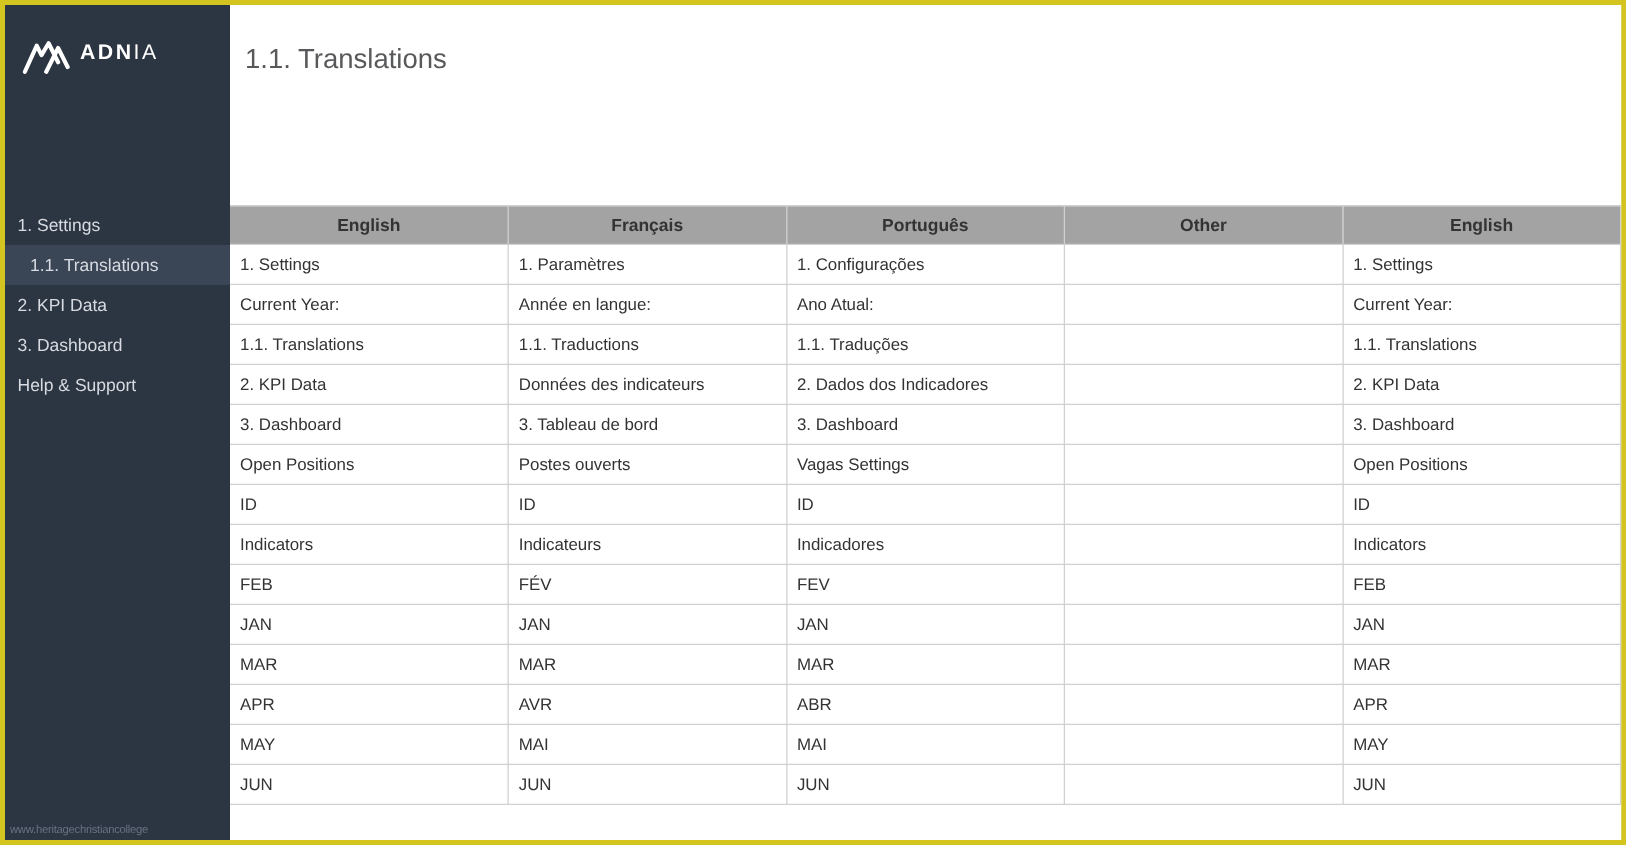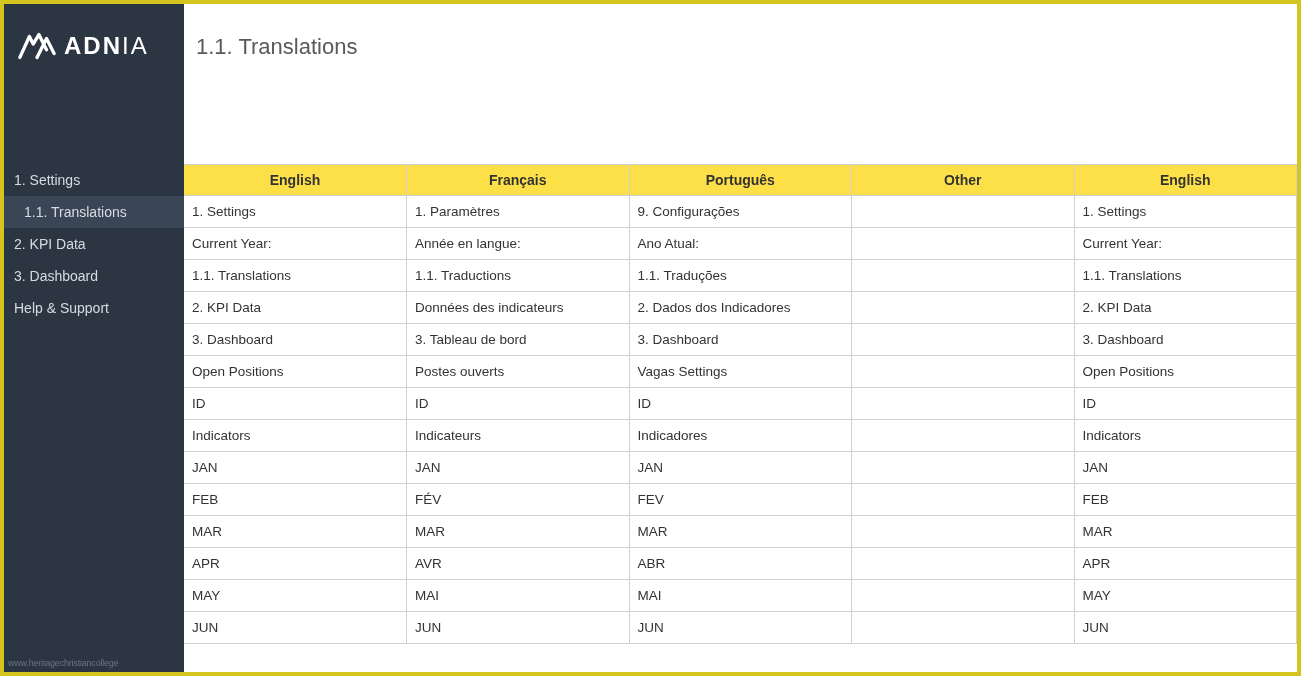--- a/index.html
+++ b/index.html
@@ -34,21 +34,21 @@
       padding: 28px 14px;
       gap: 8px;
     }
     .logo-icon {
       width: 38px;
       height: 28px;
       display: flex;
       align-items: center;
     }
     .logo-text {
-      font-size: 24px;
+      font-size: 17px;
       font-weight: 300;
       letter-spacing: 2px;
       color: #fff;
     }
     .logo-text .bold {
       font-weight: 700;
     }
     .nav {
       display: flex;
       flex-direction: column;
@@ -95,21 +95,21 @@
       width: 100%;
       border-collapse: collapse;
       table-layout: fixed;
     }
     th {
       border: 1px solid #d0d0d0;
       padding: 7px 10px;
       font-size: 14px;
       font-weight: 700;
       text-align: center;
-      background: #fde047;
+      background: #a3a3a3;
       color: #333;
     }
     td {
       border: 1px solid #d0d0d0;
       padding: 7px 8px;
       font-size: 13.5px;
       color: #333;
       background: #fff;
       height: 32px;
     }
@@ -151,21 +151,21 @@
               <th>Français</th>
               <th>Português</th>
               <th>Other</th>
               <th>English</th>
             </tr>
           </thead>
         <tbody id="table-body">
             <tr>
               <td>1. Settings</td>
               <td>1. Paramètres</td>
-              <td>9. Configurações</td>
+              <td>1. Configurações</td>
               <td></td>
               <td>1. Settings</td>
             </tr>
             <tr>
               <td>Current Year:</td>
               <td>Année en langue:</td>
               <td>Ano Atual:</td>
               <td></td>
               <td>Current Year:</td>
             </tr>
@@ -205,32 +205,32 @@
               <td>ID</td>
             </tr>
             <tr>
               <td>Indicators</td>
               <td>Indicateurs</td>
               <td>Indicadores</td>
               <td></td>
               <td>Indicators</td>
             </tr>
             <tr>
-              <td>JAN</td>
-              <td>JAN</td>
-              <td>JAN</td>
-              <td></td>
-              <td>JAN</td>
-            </tr>
-            <tr>
               <td>FEB</td>
               <td>FÉV</td>
               <td>FEV</td>
               <td></td>
               <td>FEB</td>
+            </tr>
+            <tr>
+              <td>JAN</td>
+              <td>JAN</td>
+              <td>JAN</td>
+              <td></td>
+              <td>JAN</td>
             </tr>
             <tr>
               <td>MAR</td>
               <td>MAR</td>
               <td>MAR</td>
               <td></td>
               <td>MAR</td>
             </tr>
             <tr>
               <td>APR</td>

